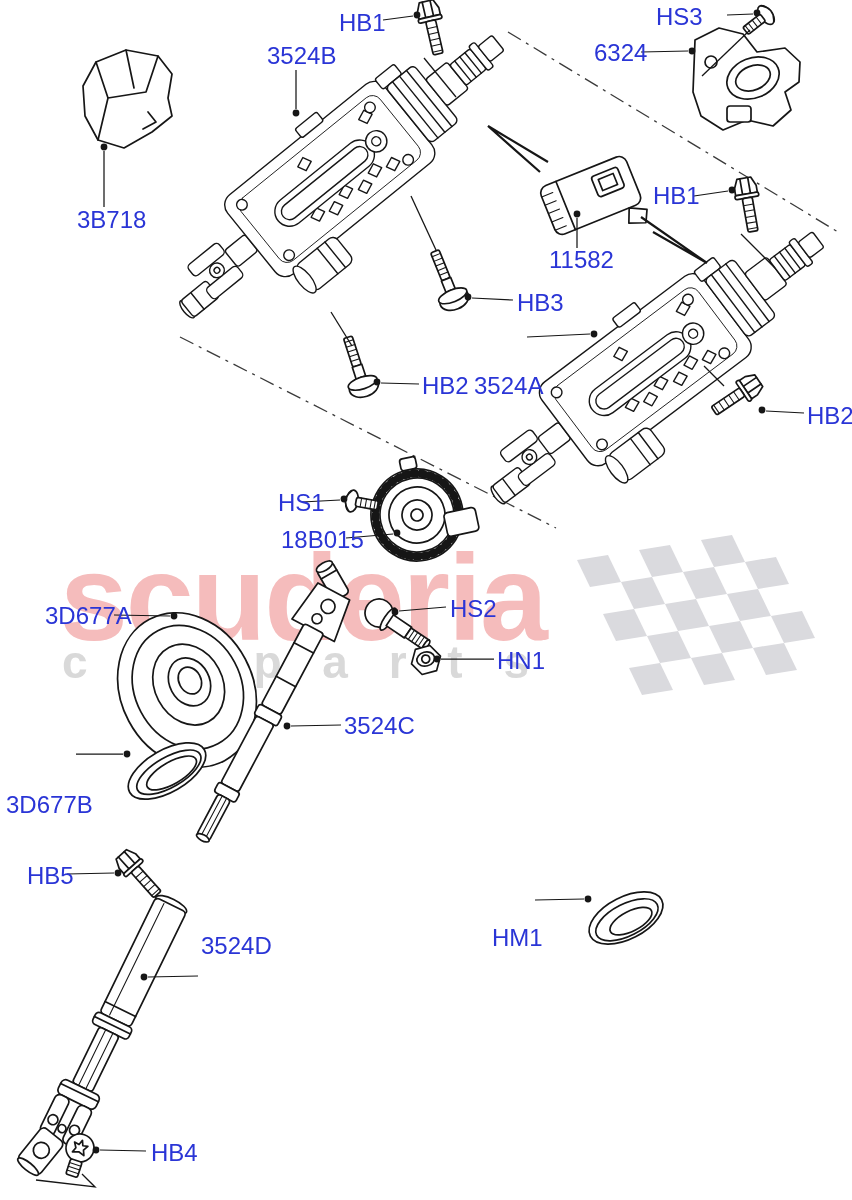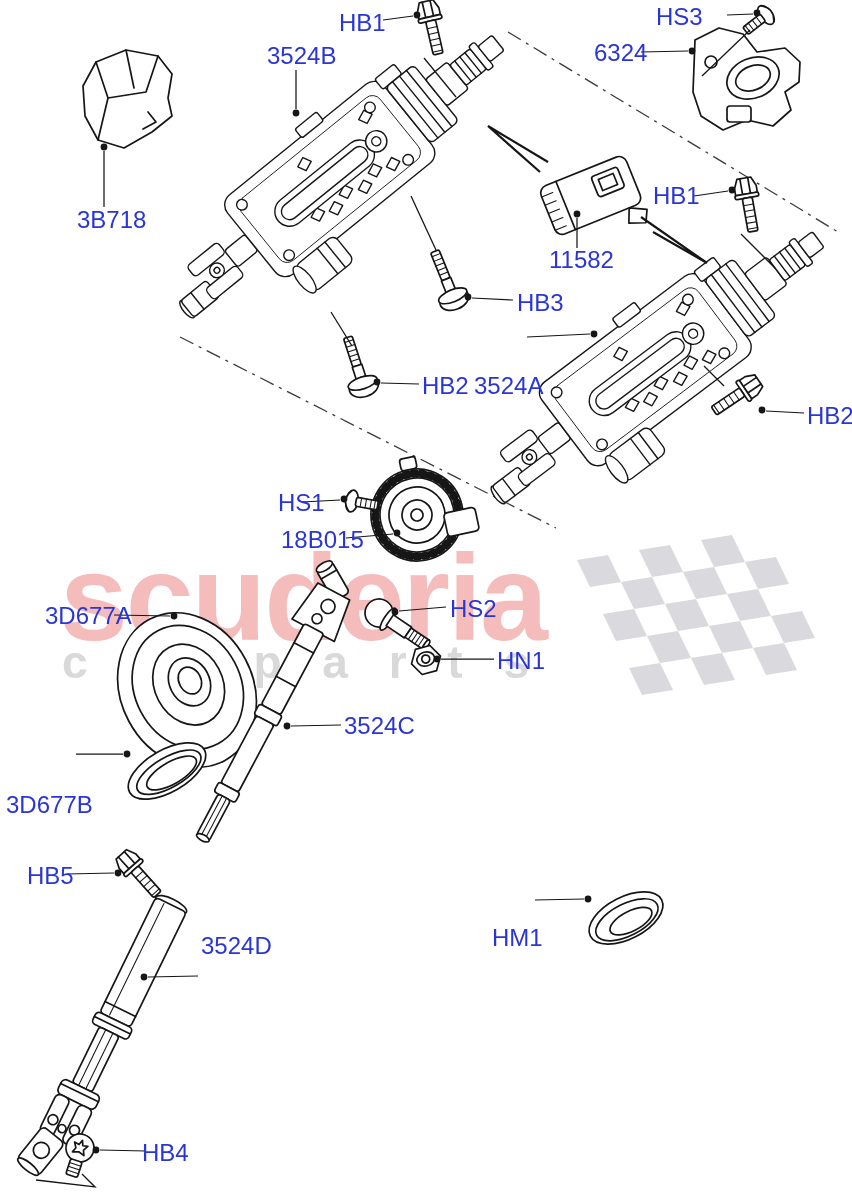--- a/index.html
+++ b/index.html
@@ -364,14 +364,14 @@
   <div class="plabel" style="left:278px;top:493px;">HS1</div>
   <div class="plabel" style="left:281px;top:530px;">18B015</div>
   <div class="plabel" style="left:45px;top:606px;">3D677A</div>
   <div class="plabel" style="left:450px;top:599px;">HS2</div>
   <div class="plabel" style="left:497px;top:651px;">HN1</div>
   <div class="plabel" style="left:344px;top:716px;">3524C</div>
   <div class="plabel" style="left:6px;top:747px;margin-top:48px;">3D677B</div>
   <div class="plabel" style="left:27px;top:866px;">HB5</div>
   <div class="plabel" style="left:492px;top:895px;margin-top:33px;">HM1</div>
   <div class="plabel" style="left:201px;top:936px;">3524D</div>
-  <div class="plabel" style="left:142px;top:1143px;">HB4</div>
+  <div class="plabel" style="left:151px;top:1143px;">HB4</div>
 </div>
 
 </body></html>

